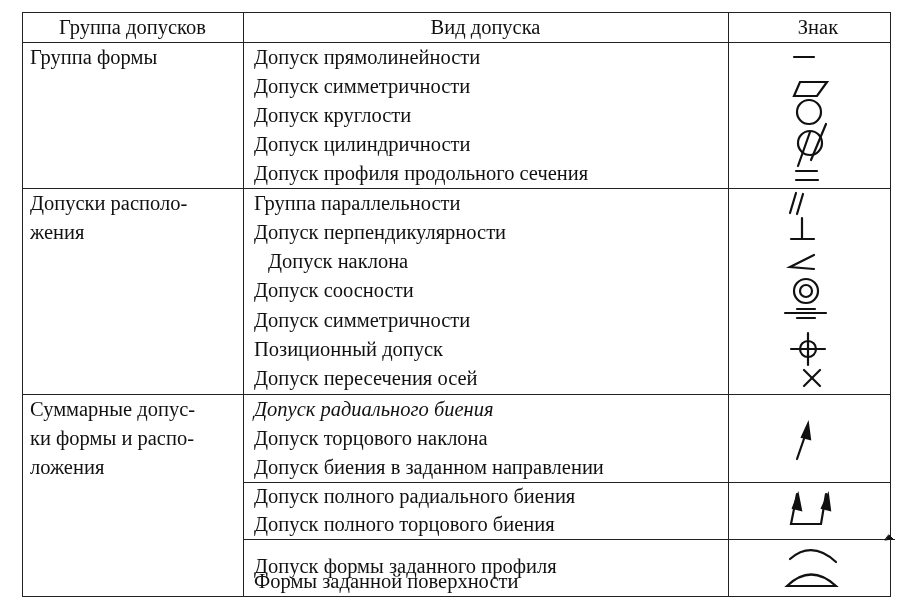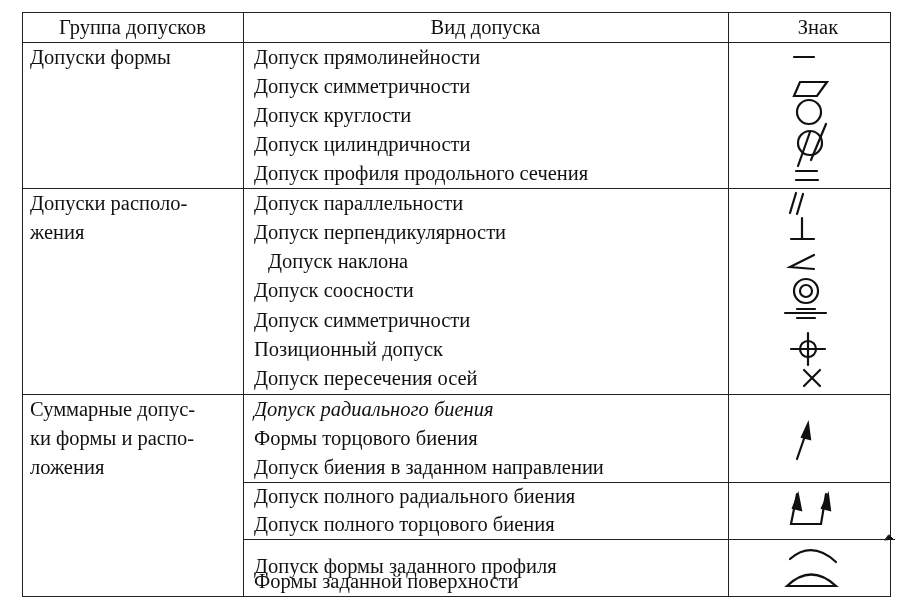--- a/index.html
+++ b/index.html
@@ -27,42 +27,42 @@
 <div class="hline" style="left:22px; top:188px; width:869px;"></div>
 <div class="hline" style="left:22px; top:394px; width:869px;"></div>
 
 <div class="hline" style="left:243px; top:482px; width:648px;"></div>
 <div class="hline" style="left:243px; top:539px; width:652px;"></div>
 
 <div class="hdr" style="left:22px; top:12px; width:221px;">Группа допусков</div>
 <div class="hdr" style="left:243px; top:12px; width:485px;">Вид допуска</div>
 <div class="hdr" style="left:728px; top:12px; width:180px;">Знак</div>
 
-<div class="txt" style="left:30px; top:43px;">Допуски формы</div>
+<div class="txt" style="left:30px; top:43px;">Группа формы</div>
 <div class="txt" style="left:254px; top:43px;">Допуск прямолинейности</div>
 <div class="txt" style="left:254px; top:72px;">Допуск симметричности</div>
 <div class="txt" style="left:254px; top:101px;">Допуск круглости</div>
 <div class="txt" style="left:254px; top:130px;">Допуск цилиндричности</div>
 <div class="txt" style="left:254px; top:159px;">Допуск профиля продольного сечения</div>
 
 <div class="txt" style="left:30px; top:189px;">Допуски располо-</div>
 <div class="txt" style="left:30px; top:218px;">жения</div>
-<div class="txt" style="left:254px; top:189px;">Допуск параллельности</div>
+<div class="txt" style="left:254px; top:189px;">Группа параллельности</div>
 <div class="txt" style="left:254px; top:218px;">Допуск перпендикулярности</div>
 <div class="txt" style="left:268px; top:247px;">Допуск наклона</div>
 <div class="txt" style="left:254px; top:276px;">Допуск соосности</div>
 <div class="txt" style="left:254px; top:306px;">Допуск симметричности</div>
 <div class="txt" style="left:254px; top:335px;">Позиционный допуск</div>
 <div class="txt" style="left:254px; top:364px;">Допуск пересечения осей</div>
 
 <div class="txt" style="left:30px; top:395px;">Суммарные допус-</div>
 <div class="txt" style="left:30px; top:424px;">ки формы и распо-</div>
 <div class="txt" style="left:30px; top:453px;">ложения</div>
 <div class="txt" style="left:254px; top:395px;font-style:italic;">Допуск радиального биения</div>
-<div class="txt" style="left:254px; top:424px;">Формы торцового биения</div>
+<div class="txt" style="left:254px; top:424px;">Допуск торцового наклона</div>
 <div class="txt" style="left:254px; top:453px;">Допуск биения в заданном направлении</div>
 <div class="txt" style="left:254px; top:482px;">Допуск полного радиального биения</div>
 <div class="txt" style="left:254px; top:510px;">Допуск полного торцового биения</div>
 <div class="txt" style="left:254px; top:552px;">Допуск формы заданного профиля</div>
 <div class="txt" style="left:254px; top:567px;">Формы заданной поверхности</div>
 
 <svg class="sym" style="left:0; top:0;" width="910" height="605" viewBox="0 0 910 605">
 
   <g>
     <line x1="794" y1="57" x2="814" y2="57"></line>

